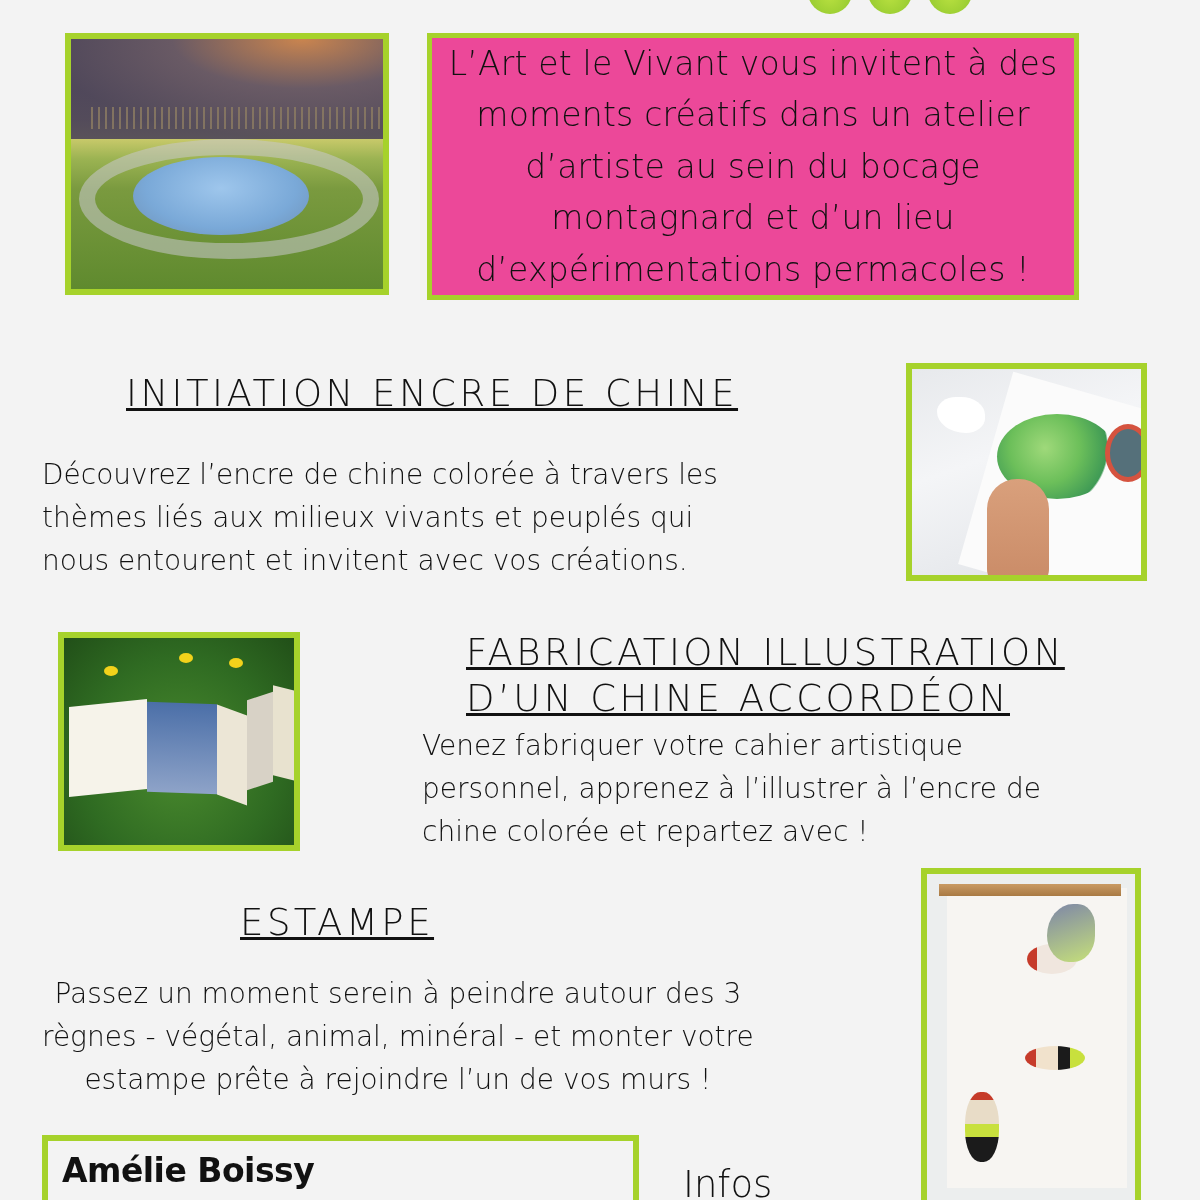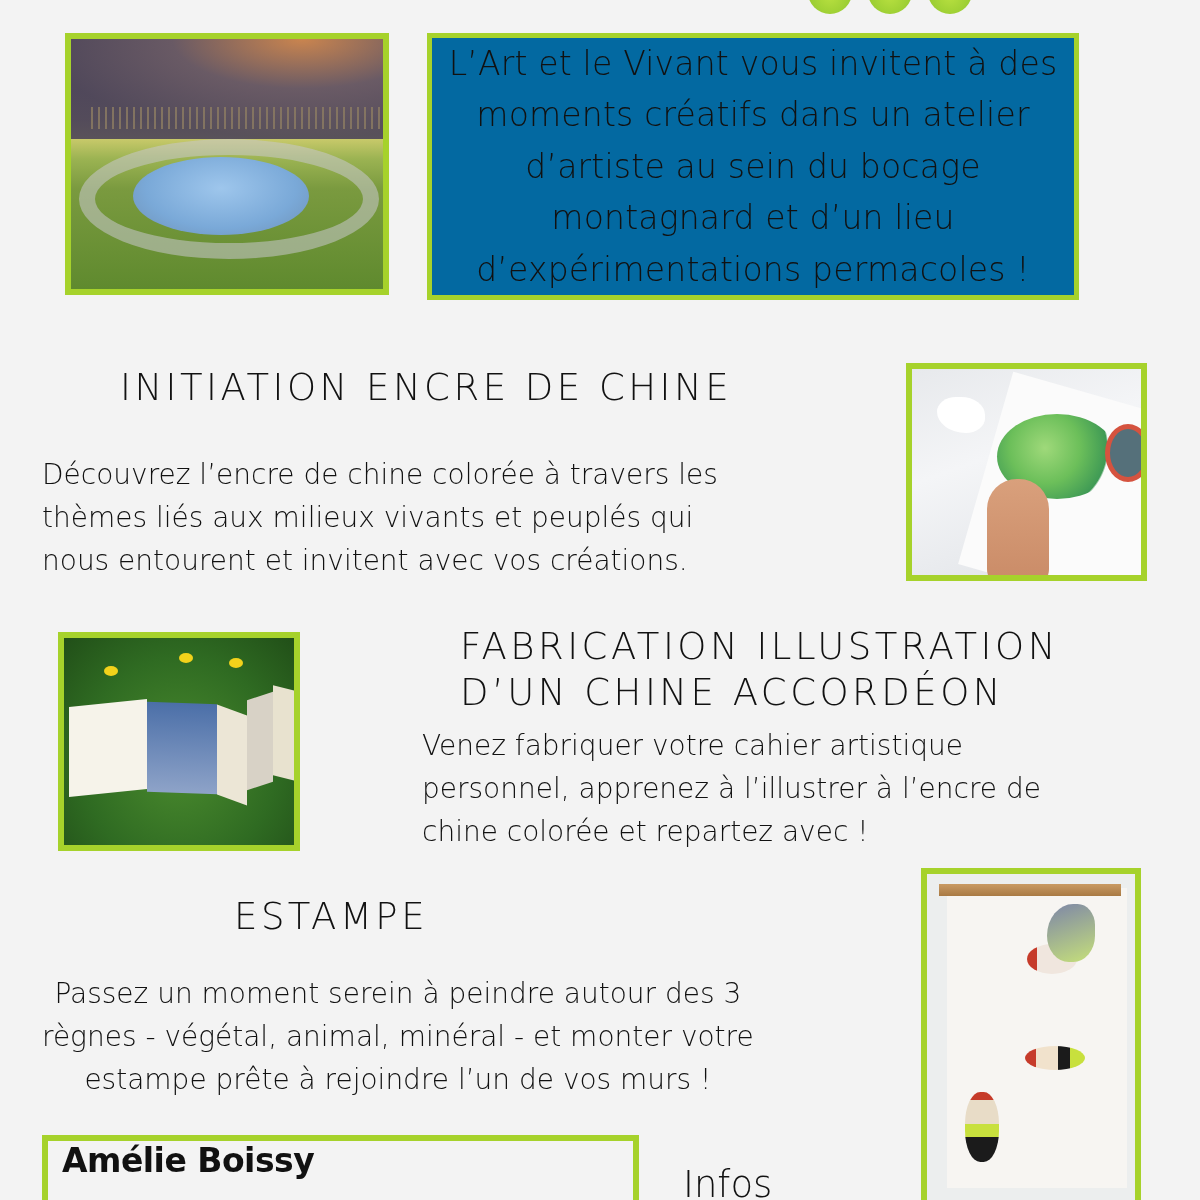--- a/index.html
+++ b/index.html
@@ -10,26 +10,26 @@
     color: #111;
   }
   .frame { position: absolute; border: 6px solid #a6d22b; box-sizing: border-box; overflow: hidden; background: #ddd; }
 
   
   .dot { position: absolute; top: -30px; width: 44px; height: 44px; border-radius: 50%;
     background: radial-gradient(circle at 50% 60%, #b8e040 0%, #9acd32 60%, #86b82a 100%); }
 
   
   .intro-box { position: absolute; left: 427px; top: 33px; width: 652px; height: 267px;
-    border: 5px solid #a6d22b; box-sizing: border-box; background: #0369a1;
+    border: 5px solid #a6d22b; box-sizing: border-box; background: #ec4899;
     display: flex; align-items: center; justify-content: center; }
   .intro-text { font-size: 33px; line-height: 51.5px; text-align: center; font-weight: 300;
     letter-spacing: 0.2px; margin: 0; padding: 0 8px; white-space: pre-line; }
 
-  .heading { position: absolute; font-size: 37px; letter-spacing: 3.5px; font-weight: 300; margin: 0; line-height: 46px; white-space: pre-line; }
+  .heading { position: absolute; font-size: 37px; letter-spacing: 3.5px; font-weight: 300; margin: 6px; line-height: 46px; white-space: pre-line; text-decoration: underline; }
   .para { position: absolute; font-size: 28px; line-height: 43px; margin: 0; white-space: pre-line; font-weight: 300; }
 
   
   .pond-sky { position: absolute; inset: 0; background: linear-gradient(180deg, #5a5366 0%, #6e6572 22%, #8c8270 32%, #c8c96a 40%, #9bb352 48%, #7a9a3f 60%, #5f8a2e 100%); }
   .pond-hill { position: absolute; left: -10%; top: 0; width: 120%; height: 40%; background: radial-gradient(ellipse at 70% 0%, #d68a4c 0%, #6a5a64 35%, #4d4558 70%); opacity: .9; }
   .pond-fence { position: absolute; left: 20px; right: 0; top: 68px; height: 22px;
     background: repeating-linear-gradient(90deg, #8a7a62 0 2px, transparent 2px 7px); opacity: .85; }
   .pond-water { position: absolute; left: 62px; top: 118px; width: 176px; height: 78px; border-radius: 50%;
     background: radial-gradient(ellipse at 50% 40%, #9ec6ec 0%, #7aa9d8 60%, #6d8fb3 100%); }
   .pond-rocks { position: absolute; left: 8px; top: 100px; width: 300px; height: 120px; border-radius: 50%;
@@ -49,21 +49,21 @@
   .acc-flower { position: absolute; width: 14px; height: 10px; border-radius: 50%; background: #f2d21b; }
   .acc-page { position: absolute; top: 65px; height: 90px; }
 
   
   .bird-bg { position: absolute; inset: 0; background: #eceeee; }
   .bird-paper { position: absolute; left: 20px; top: 14px; width: 180px; height: 300px; background: #f7f5f2; }
   .bird-bar { position: absolute; height: 12px; background: linear-gradient(180deg, #c99a63, #a97a44); }
   .bird { position: absolute; border-radius: 50%; }
 
   .contact-box { position: absolute; left: 42px; top: 1135px; width: 597px; height: 80px; border: 6px solid #a6d22b; box-sizing: border-box; }
-  .contact-name { position: absolute; left: 14px; top: 0; margin: 0; font-size: 33px; font-weight: 700; letter-spacing: -0.5px; }
+  .contact-name { position: absolute; left: 14px; top: 10px; margin: 0; font-size: 33px; font-weight: 700; letter-spacing: -0.5px; }
   .infos { position: absolute; left: 683px; top: 1163px; font-size: 37px; font-weight: 300; margin: 0; }
 </style>
 </head>
 <body>
 
 <div class="dot" style="left:808px;"></div>
 <div class="dot" style="left:868px;"></div>
 <div class="dot" style="left:928px;"></div>
 
 <div class="frame" style="left:65px; top:33px; width:324px; height:262px;">

